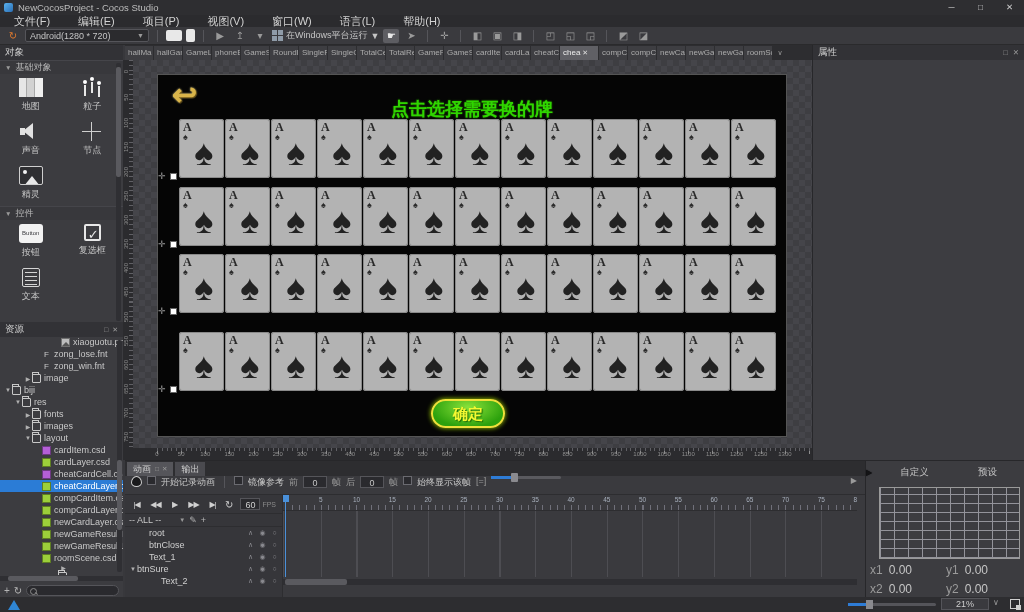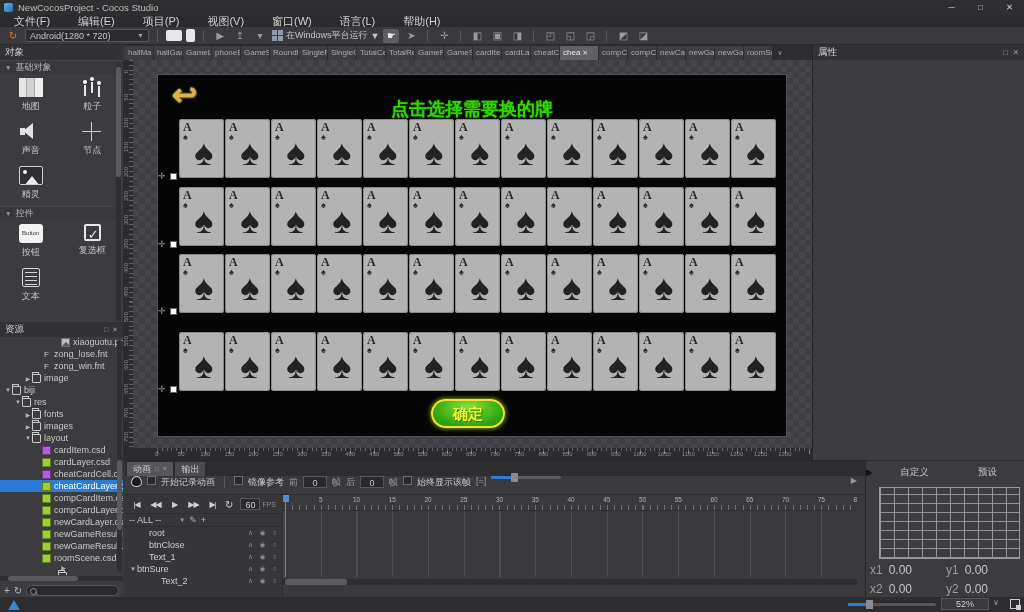--- a/index.html
+++ b/index.html
@@ -977,17 +977,17 @@
         </div>
       </div>
   </div>
 
   <div id="statusbar">
     <div id="warn-tri"></div>
     <div id="zoom-slider">
         <div class="fill"></div>
         <div class="knob"></div>
       </div>
-    <div id="zoom-value">52%</div>
+    <div id="zoom-value">21%</div>
     <div id="zoom-chevron">∨</div>
     <div id="fit-icon"></div>
   </div>
 </div>
 
 </body></html>

